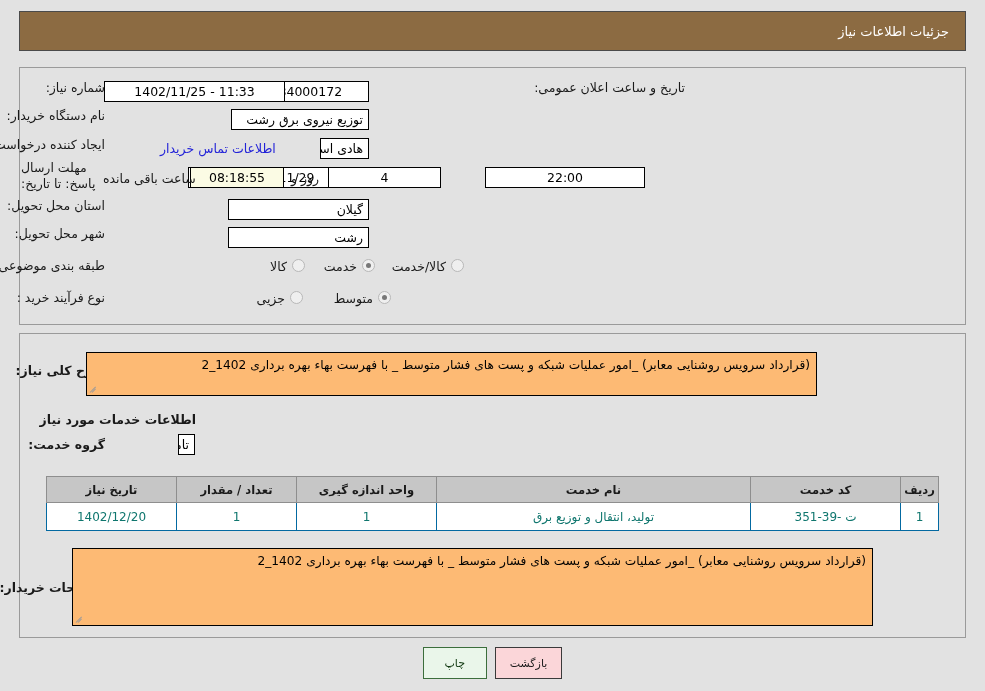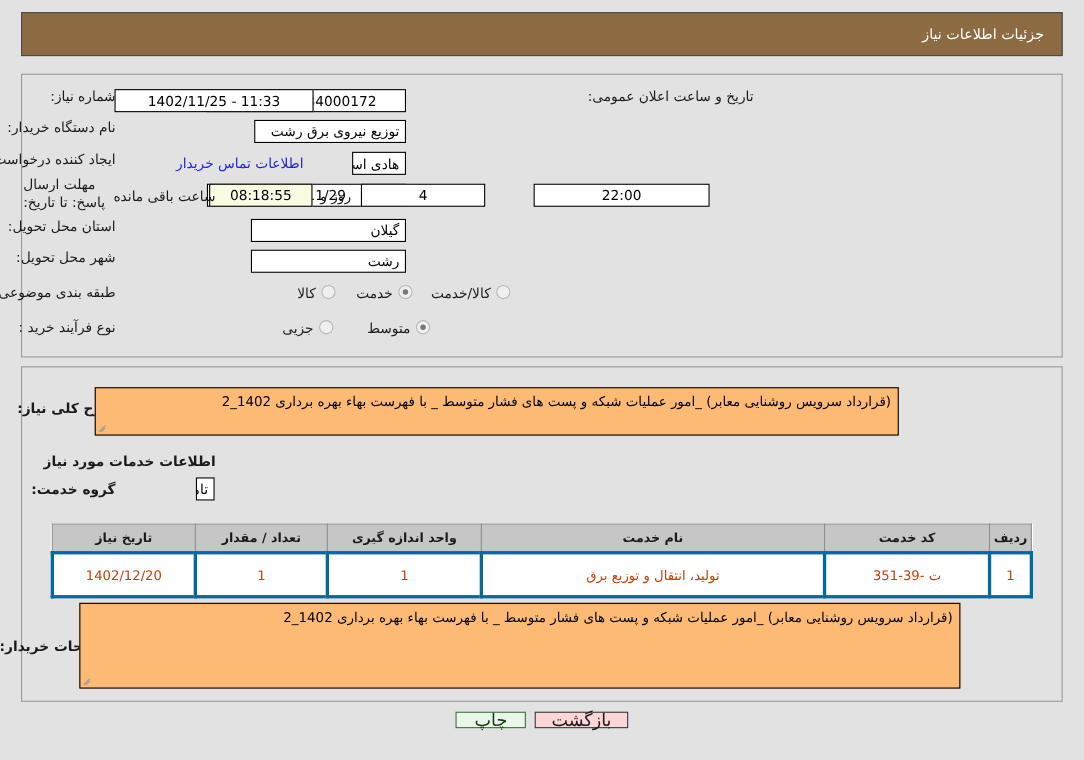--- a/index.html
+++ b/index.html
@@ -113,33 +113,33 @@
     font-size: 12px; background: #ffffff;
     table-layout: fixed;
   }
   table.grid th {
     background: #c6c6c6; color: #1a1a1a;
     font-weight: bold; font-size: 11.5px;
     border: 1px solid #8e8e8e;
     height: 26px; text-align: center; padding: 0 3px;
   }
   table.grid td {
-    border: 3px solid #0369a1;
-    height: 40px; text-align: center; padding: 0 4px;
-    color: #c2410c; font-size: 12px;
+    border: 1px solid #0369a1;
+    height: 28px; text-align: center; padding: 0 4px;
+    color: #0f766e; font-size: 12px;
     overflow: hidden; white-space: nowrap;
   }
 
   
   .btn-bar {
     position: absolute; left: 0; top: 647px; width: 985px;
     display: flex; justify-content: center; align-items: center; gap: 8px;
   }
   .btn {
-    font-size: 16px; height: 15px; min-width: 64px;
+    font-size: 11px; height: 32px; min-width: 64px;
     display: flex; align-items: center; justify-content: center;
     cursor: pointer; padding: 0 14px;
   }
   .btn-print  { background: #eaf6ea; border: 1px solid #3c6e3c; color: #123a12; }
   .btn-back   { background: #fbd6d9; border: 1px solid #3a3a3a; color: #1a1a1a; }
 
   
   .wm {
     position: absolute; left: 0; top: 120px; width: 985px; height: 230px;
     pointer-events: none; opacity: .13;

